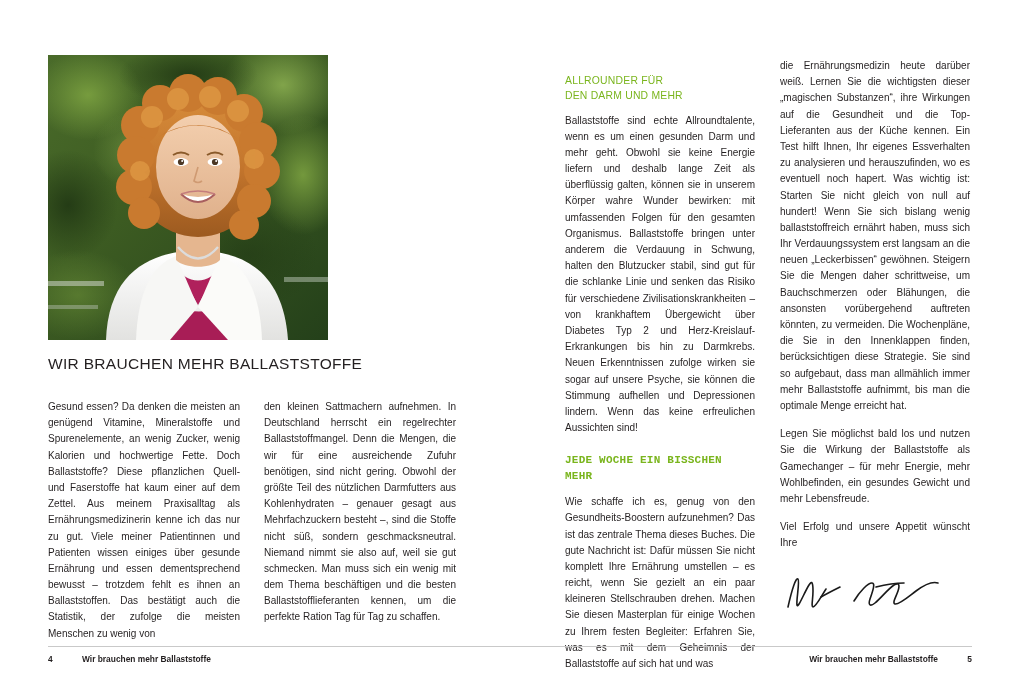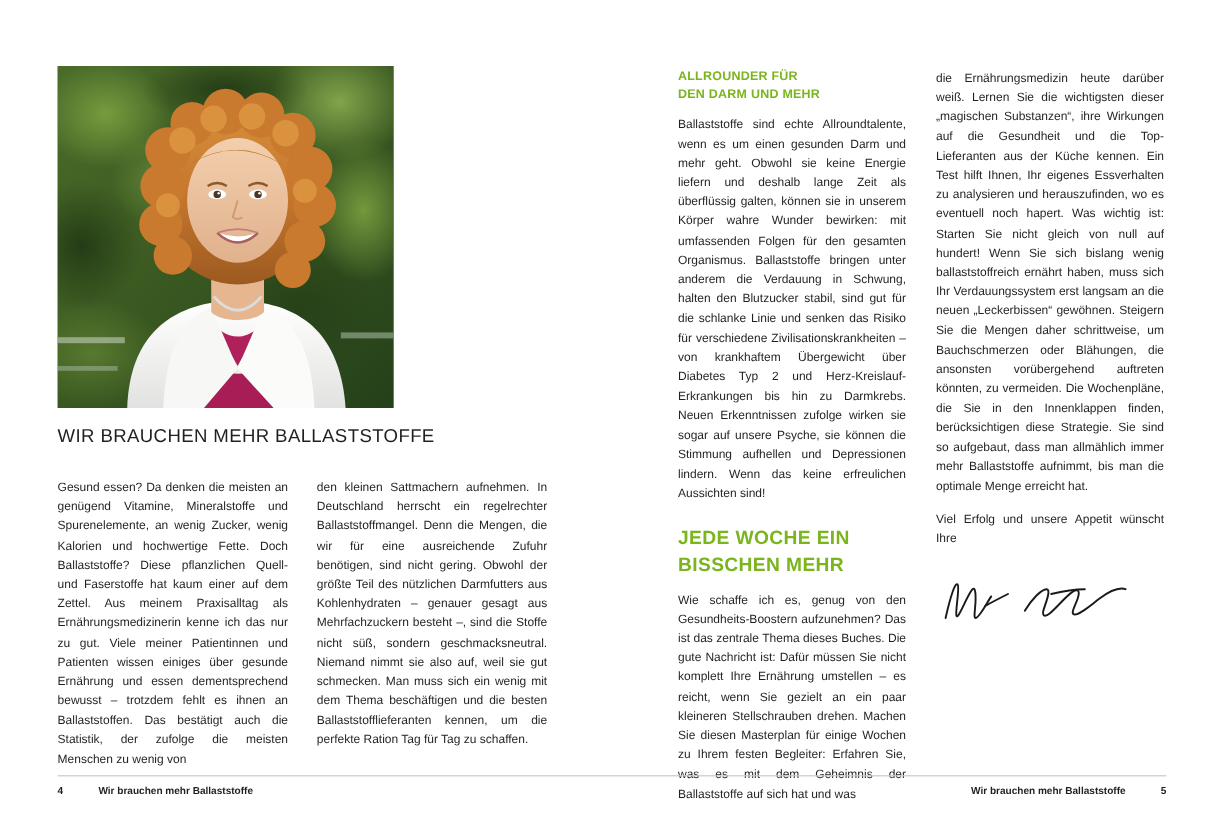--- a/index.html
+++ b/index.html
@@ -91,34 +91,35 @@
     width: 405px;
     display: flex;
     gap: 25px;
   }
   .rcol {
     width: 190px;
   }
   .kicker {
     font-size: 10.4px;
     line-height: 1.42;
-    font-weight: 700;
+    font-weight: 400;
     color: #7ab51d;
     letter-spacing: 0.02em;
-    margin: 0 0 9px 0;
+    margin: 16px 0 9px 0;
     text-transform: uppercase;
   }
   .subhead {
-    font-size: 16px;
+    font-size: 11px;
     line-height: 1.45;
     font-weight: 700;
     color: #7ab51d;
     letter-spacing: 0.02em;
     margin: 17px 0 9px 0;
     text-transform: uppercase;
+    font-family: Liberation Mono, monospace;
   }
 
   .signature {
     margin-top: 16px;
     width: 170px;
     height: 52px;
   }
 
   
   .footer-rule {
@@ -274,20 +275,21 @@
           <span>ALLROUNDER FÜR</span><br>
           <span>DEN DARM UND MEHR</span>
         </div>
         <p class="body-text">Ballaststoffe sind echte Allroundtalente, wenn es um einen gesunden Darm und mehr geht. Obwohl sie keine Energie liefern und deshalb lange Zeit als überflüssig galten, können sie in unserem Körper wahre Wunder bewirken: mit umfassenden Folgen für den gesamten Organismus. Ballaststoffe bringen unter anderem die Verdauung in Schwung, halten den Blutzucker stabil, sind gut für die schlanke Linie und senken das Risiko für verschiedene Zivilisationskrankheiten – von krankhaftem Übergewicht über Diabetes Typ 2 und Herz-Kreislauf-Erkrankungen bis hin zu Darmkrebs. Neuen Erkenntnissen zufolge wirken sie sogar auf unsere Psyche, sie können die Stimmung aufhellen und Depressionen lindern. Wenn das keine erfreulichen Aussichten sind!</p>
         <div class="subhead">JEDE WOCHE EIN BISSCHEN MEHR</div>
         <p class="body-text">Wie schaffe ich es, genug von den Gesundheits-Boostern aufzunehmen? Das ist das zentrale Thema dieses Buches. Die gute Nachricht ist: Dafür müssen Sie nicht komplett Ihre Ernährung umstellen – es reicht, wenn Sie gezielt an ein paar kleineren Stellschrauben drehen. Machen Sie diesen Masterplan für einige Wochen zu Ihrem festen Begleiter: Erfahren Sie, was es mit dem Geheimnis der Ballaststoffe auf sich hat und was</p>
       </div>
 
       <div class="rcol">
         <p class="body-text">die Ernährungsmedizin heute darüber weiß. Lernen Sie die wichtigsten dieser „magischen Substanzen“, ihre Wirkungen auf die Gesundheit und die Top-Lieferanten aus der Küche kennen. Ein Test hilft Ihnen, Ihr eigenes Essverhalten zu analysieren und herauszufinden, wo es eventuell noch hapert. Was wichtig ist: Starten Sie nicht gleich von null auf hundert! Wenn Sie sich bislang wenig ballaststoffreich ernährt haben, muss sich Ihr Verdauungssystem erst langsam an die neuen „Leckerbissen“ gewöhnen. Steigern Sie die Mengen daher schrittweise, um Bauchschmerzen oder Blähungen, die ansonsten vorübergehend auftreten könnten, zu vermeiden. Die Wochenpläne, die Sie in den Innenklappen finden, berücksichtigen diese Strategie. Sie sind so aufgebaut, dass man allmählich immer mehr Ballaststoffe aufnimmt, bis man die optimale Menge erreicht hat.</p>
+        <p class="body-text">Legen Sie möglichst bald los und nutzen Sie die Wirkung der Ballaststoffe als Gamechanger – für mehr Energie, mehr Wohlbefinden, ein gesundes Gewicht und mehr Lebensfreude.</p>
         <p class="body-text">Viel Erfolg und unsere Appetit wünscht Ihre</p>
         <svg class="signature" viewBox="0 0 170 52">
           <g fill="none" stroke="#1a1a1a" stroke-width="1.6" stroke-linecap="round" stroke-linejoin="round">
             <path d="M8 40 C12 22 16 10 18 12 C20 14 16 34 17 38 C18 42 24 26 29 18 C32 13 33 16 33 24 C33 32 31 40 33 40 C36 40 42 28 46 22"></path>
             <path d="M41 30 C48 26 56 22 60 20"></path>
             <path d="M74 34 C80 24 88 16 92 16 C96 16 92 26 90 32 C88 38 90 40 95 36 C101 31 108 22 114 18 C119 15 120 18 118 24 C116 30 112 36 115 37 C119 38 128 30 136 24 C144 18 152 14 158 16"></path>
             <path d="M96 20 C104 18 114 16 124 16"></path>
           </g>
         </svg>
       </div>

